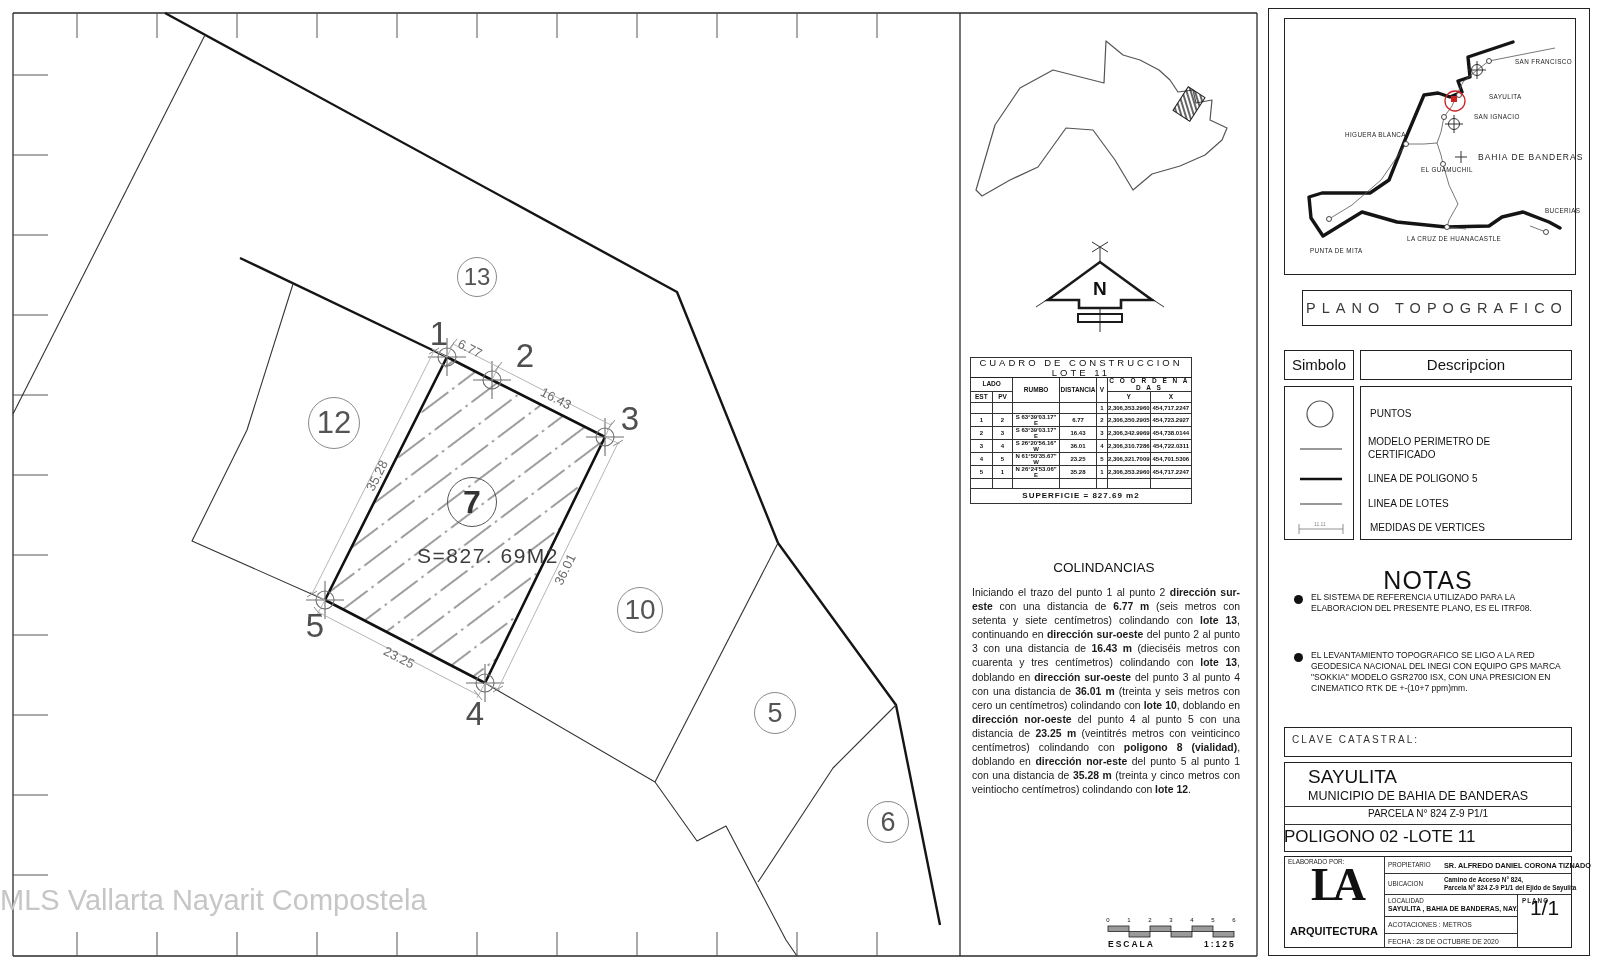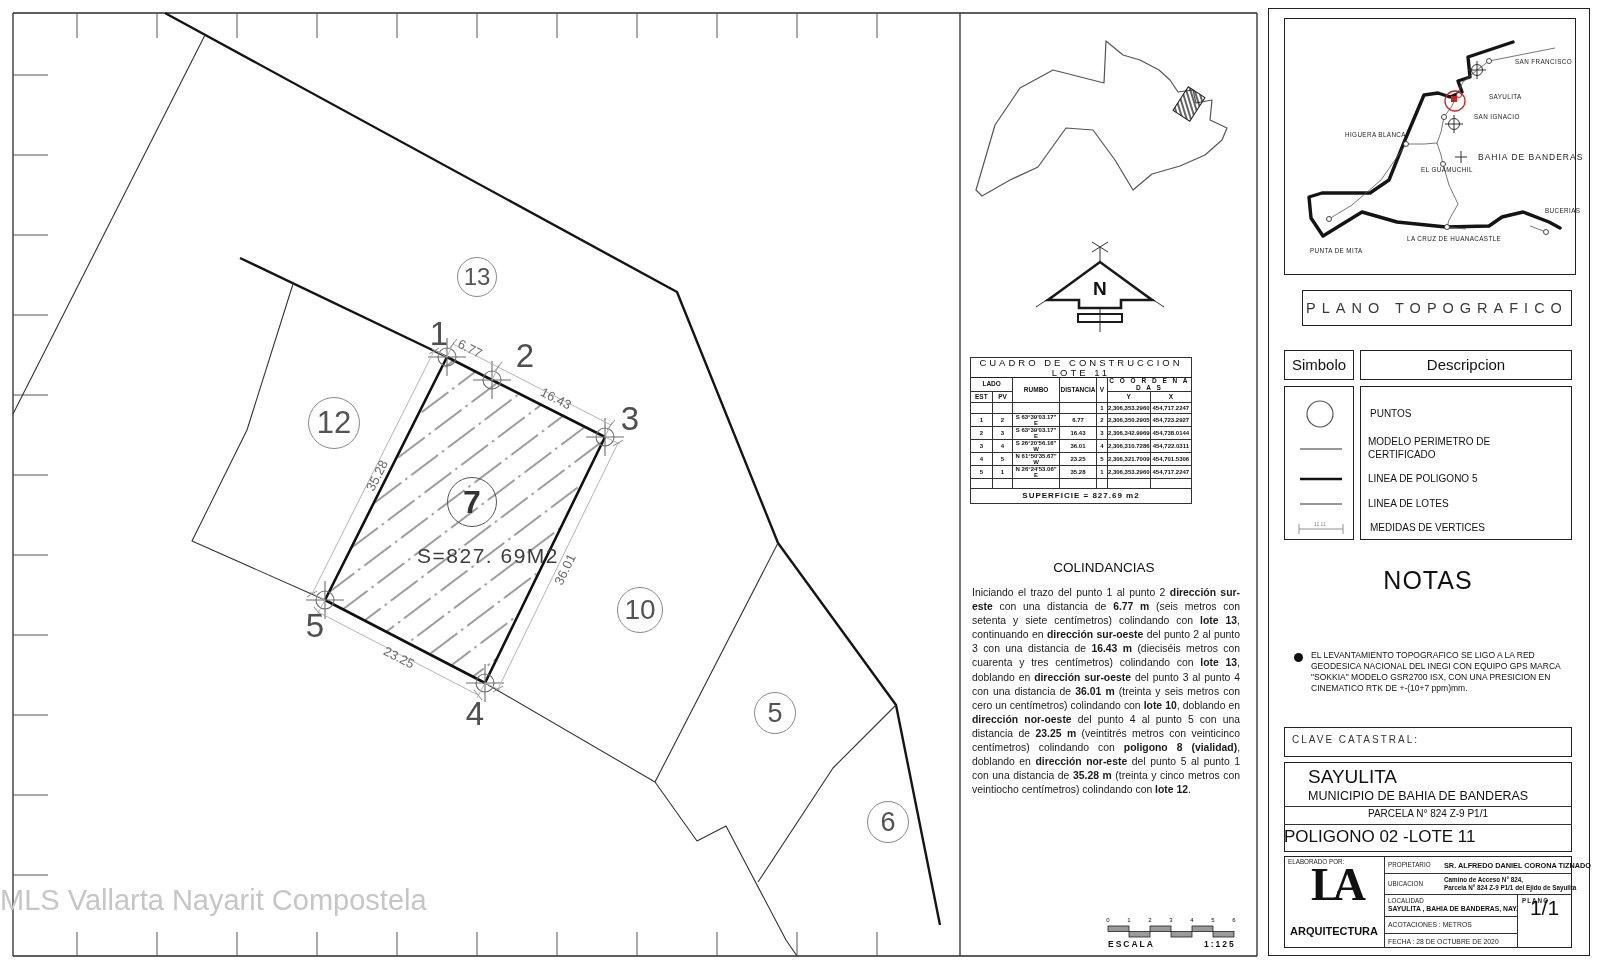--- a/index.html
+++ b/index.html
@@ -344,20 +344,24 @@
   <div class="box" style="left:1284px;top:386px;width:70px;height:154px;background:transparent;"></div>
   <div class="box" style="left:1360px;top:386px;width:212px;height:154px;background:transparent;"></div>
   <div class="leg-item" style="left:1370px;top:408px;">PUNTOS</div>
   <div class="leg-item" style="left:1368px;top:436px;width:150px;">MODELO PERIMETRO DE CERTIFICADO</div>
   <div class="leg-item" style="left:1368px;top:473px;">LINEA DE POLIGONO 5</div>
   <div class="leg-item" style="left:1368px;top:498px;">LINEA DE LOTES</div>
   <div class="leg-item" style="left:1370px;top:522px;">MEDIDAS DE VERTICES</div>
   <div class="measure-num" style="left:1314px;top:521px;">11.11</div>
 
   <div class="notas-title">NOTAS</div>
+  <div class="nota" style="top:592px;">
+    <span class="bullet"></span>
+    <span class="ntext">EL SISTEMA DE REFERENCIA UTILIZADO PARA LA ELABORACION DEL PRESENTE PLANO, ES EL ITRF08.</span>
+  </div>
   <div class="nota" style="top:650px;">
     <span class="bullet"></span>
     <span class="ntext">EL  LEVANTAMIENTO TOPOGRAFICO SE LIGO A LA RED GEODESICA NACIONAL DEL INEGI CON EQUIPO GPS MARCA  "SOKKIA"  MODELO GSR2700 ISX, CON UNA PRESICION EN CINEMATICO RTK DE +-(10+7 ppm)mm.</span>
   </div>
 
   <div class="box" style="left:1284px;top:727px;width:288px;height:30px;background:transparent;"></div>
   <div class="clave-label">CLAVE  CATASTRAL:</div>
 
   <div class="box" style="left:1284px;top:762px;width:288px;height:90px;background:transparent;"></div>
   <div class="loc-city">SAYULITA</div>

